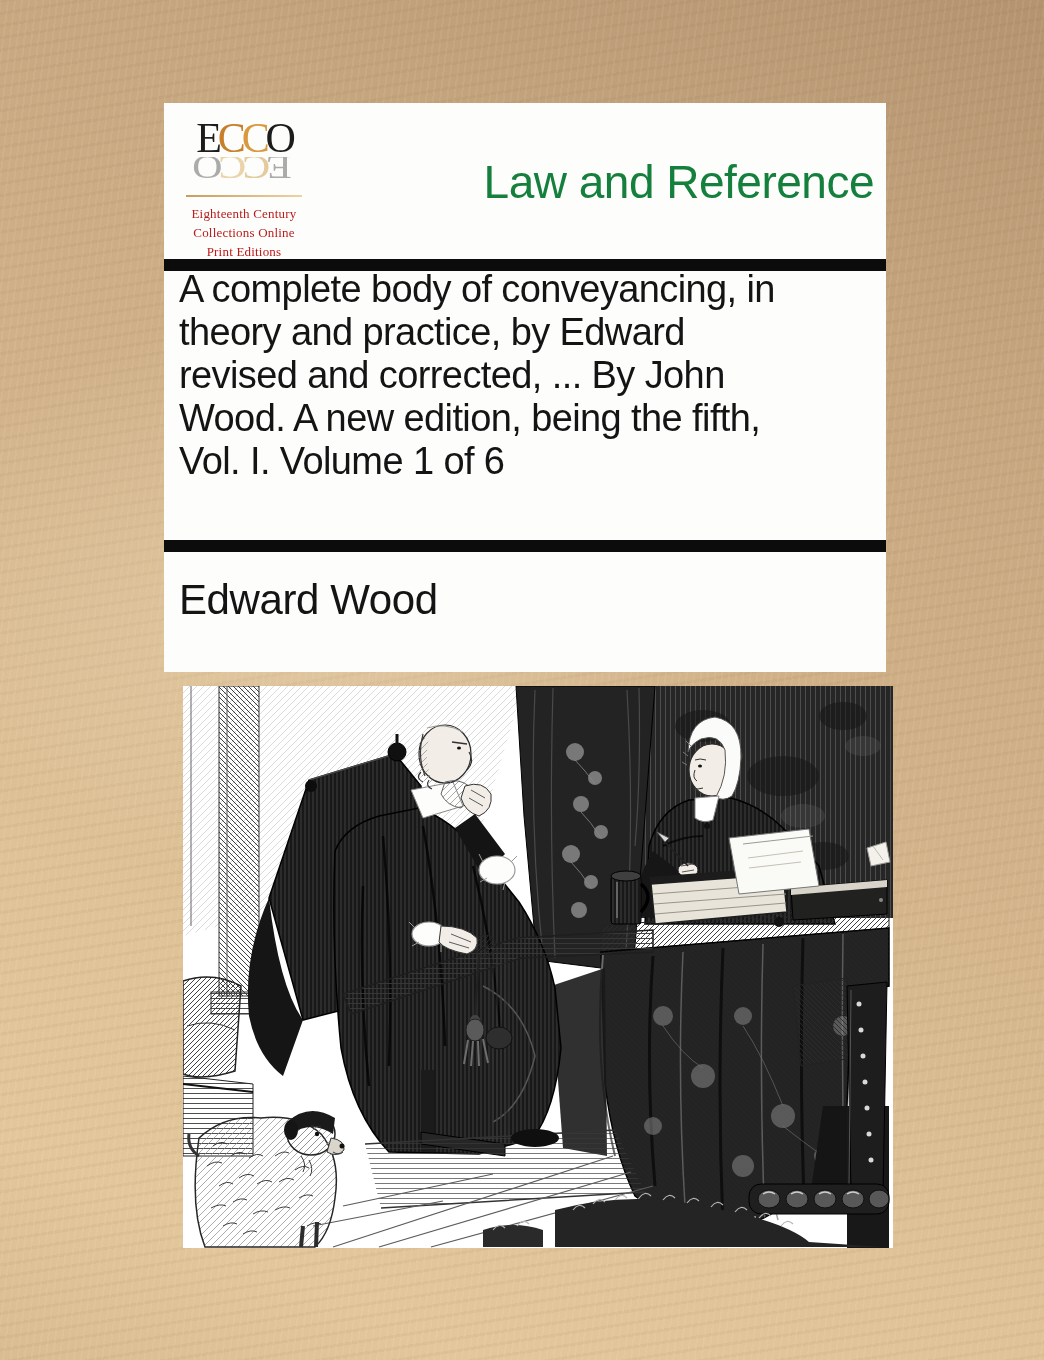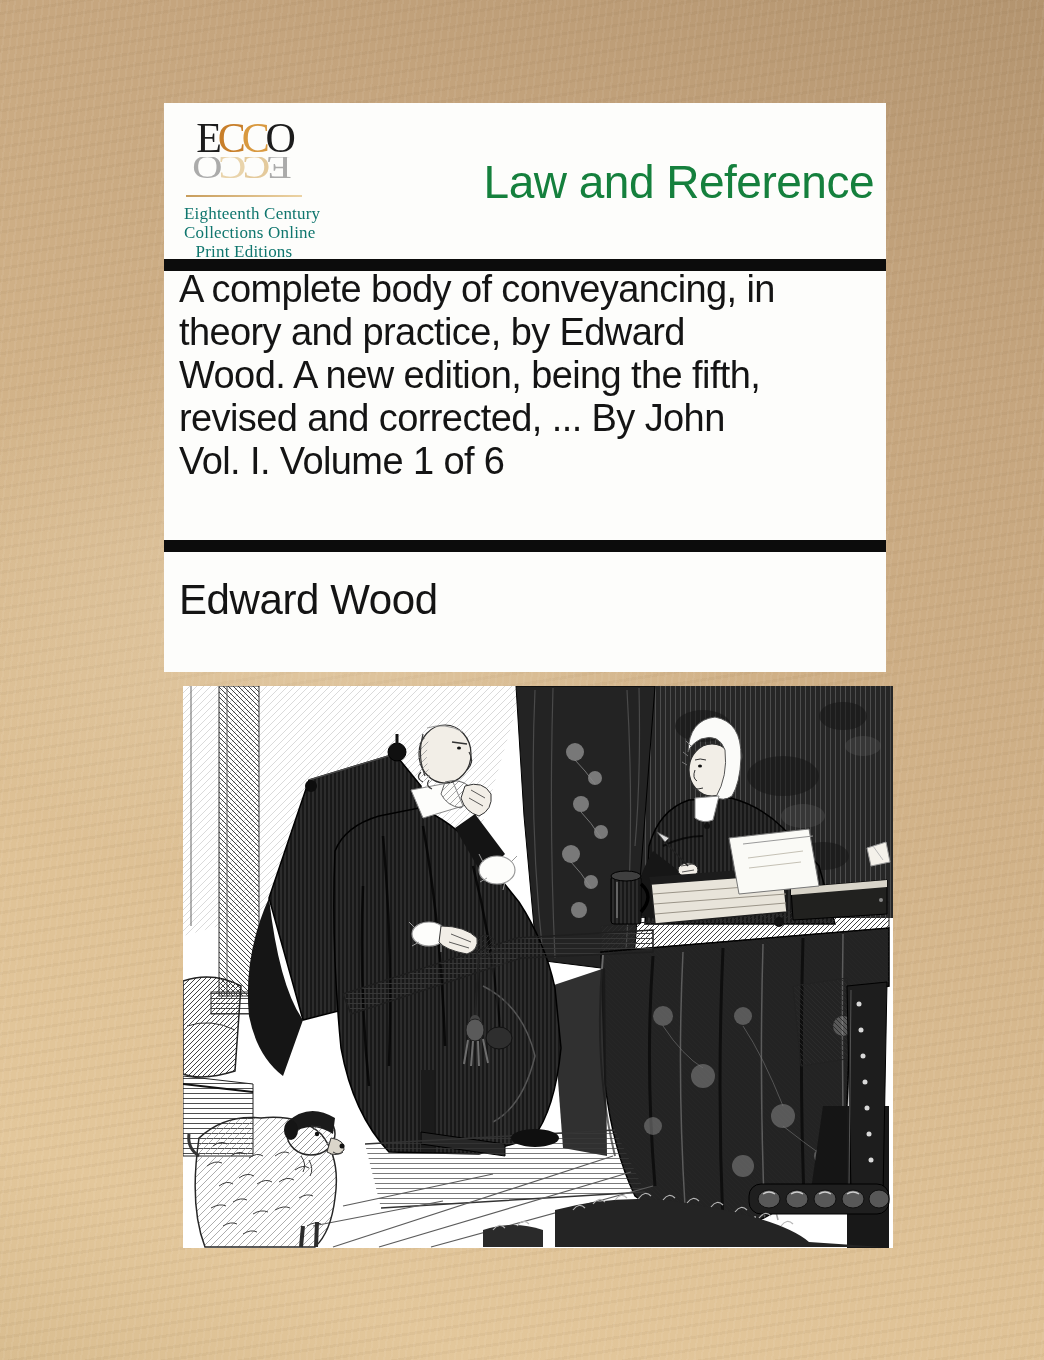--- a/index.html
+++ b/index.html
@@ -20,21 +20,21 @@
   .logo-block{position:absolute;left:20px;top:14px;width:120px;text-align:center;}
   .ecco{font-family:"Liberation Serif",serif;font-size:42px;line-height:1;letter-spacing:-0.10em;white-space:nowrap;}
   .ecco .lk{color:#1c1c1c;}
   .ecco .lo1{color:#c87f2a;}
   .ecco .lo2{color:#d9993f;}
   .ecco-reflect{height:34px;overflow:hidden;transform:rotate(180deg) scaleY(0.82);transform-origin:50% 50%;opacity:.85;margin-top:-5px;}
   .ecco-reflect .lk{color:#9d9d9d;}
   .ecco-reflect .lo1{color:#e0c28c;}
   .ecco-reflect .lo2{color:#e6cd9e;}
   .logo-rule{height:2px;margin:7px 2px 7px 2px;background:linear-gradient(90deg,#c89d5c,#ecd3a4);}
-  .org-line{font-family:"Liberation Serif",serif;font-size:17px;line-height:19px;color:#0f766e;letter-spacing:.2px;white-space:nowrap;}
+  .org-line{font-family:"Liberation Serif",serif;font-size:13px;line-height:19px;color:#b91c1c;letter-spacing:.2px;white-space:nowrap;}
   .category{
     position:absolute;right:12px;top:56px;font-size:46px;line-height:1;color:#15803d;
     letter-spacing:-0.5px;white-space:nowrap;
   }
   .bar{position:absolute;left:0;width:722px;height:12px;background:#0c0c0c;}
   .bar-top{top:156px;}
   .bar-bottom{top:437px;}
   .title-block{position:absolute;left:15px;top:165px;width:700px;}
   .title-line{font-size:38px;line-height:43px;color:#141414;letter-spacing:-0.6px;white-space:nowrap;}
   .author{position:absolute;left:15px;top:474px;font-size:42px;line-height:1.1;color:#141414;letter-spacing:-0.4px;}
@@ -57,22 +57,22 @@
       <div class="org-line">Print Editions</div>
     </div>
 
     <div class="category">Law and Reference</div>
 
     <div class="bar bar-top"></div>
 
     <div class="title-block">
       <div class="title-line">A complete body of conveyancing, in</div>
       <div class="title-line">theory and practice, by Edward</div>
+      <div class="title-line">revised and corrected, ... By John</div>
       <div class="title-line">Wood. A new edition, being the fifth,</div>
-      <div class="title-line">revised and corrected, ... By John</div>
       <div class="title-line">Vol. I. Volume 1 of 6</div>
     </div>
 
     <div class="bar bar-bottom"></div>
 
     <div class="author">Edward Wood</div>
   </div>
 
   <svg class="illus" viewBox="0 0 710 562" xmlns="http://www.w3.org/2000/svg">
     <defs>

